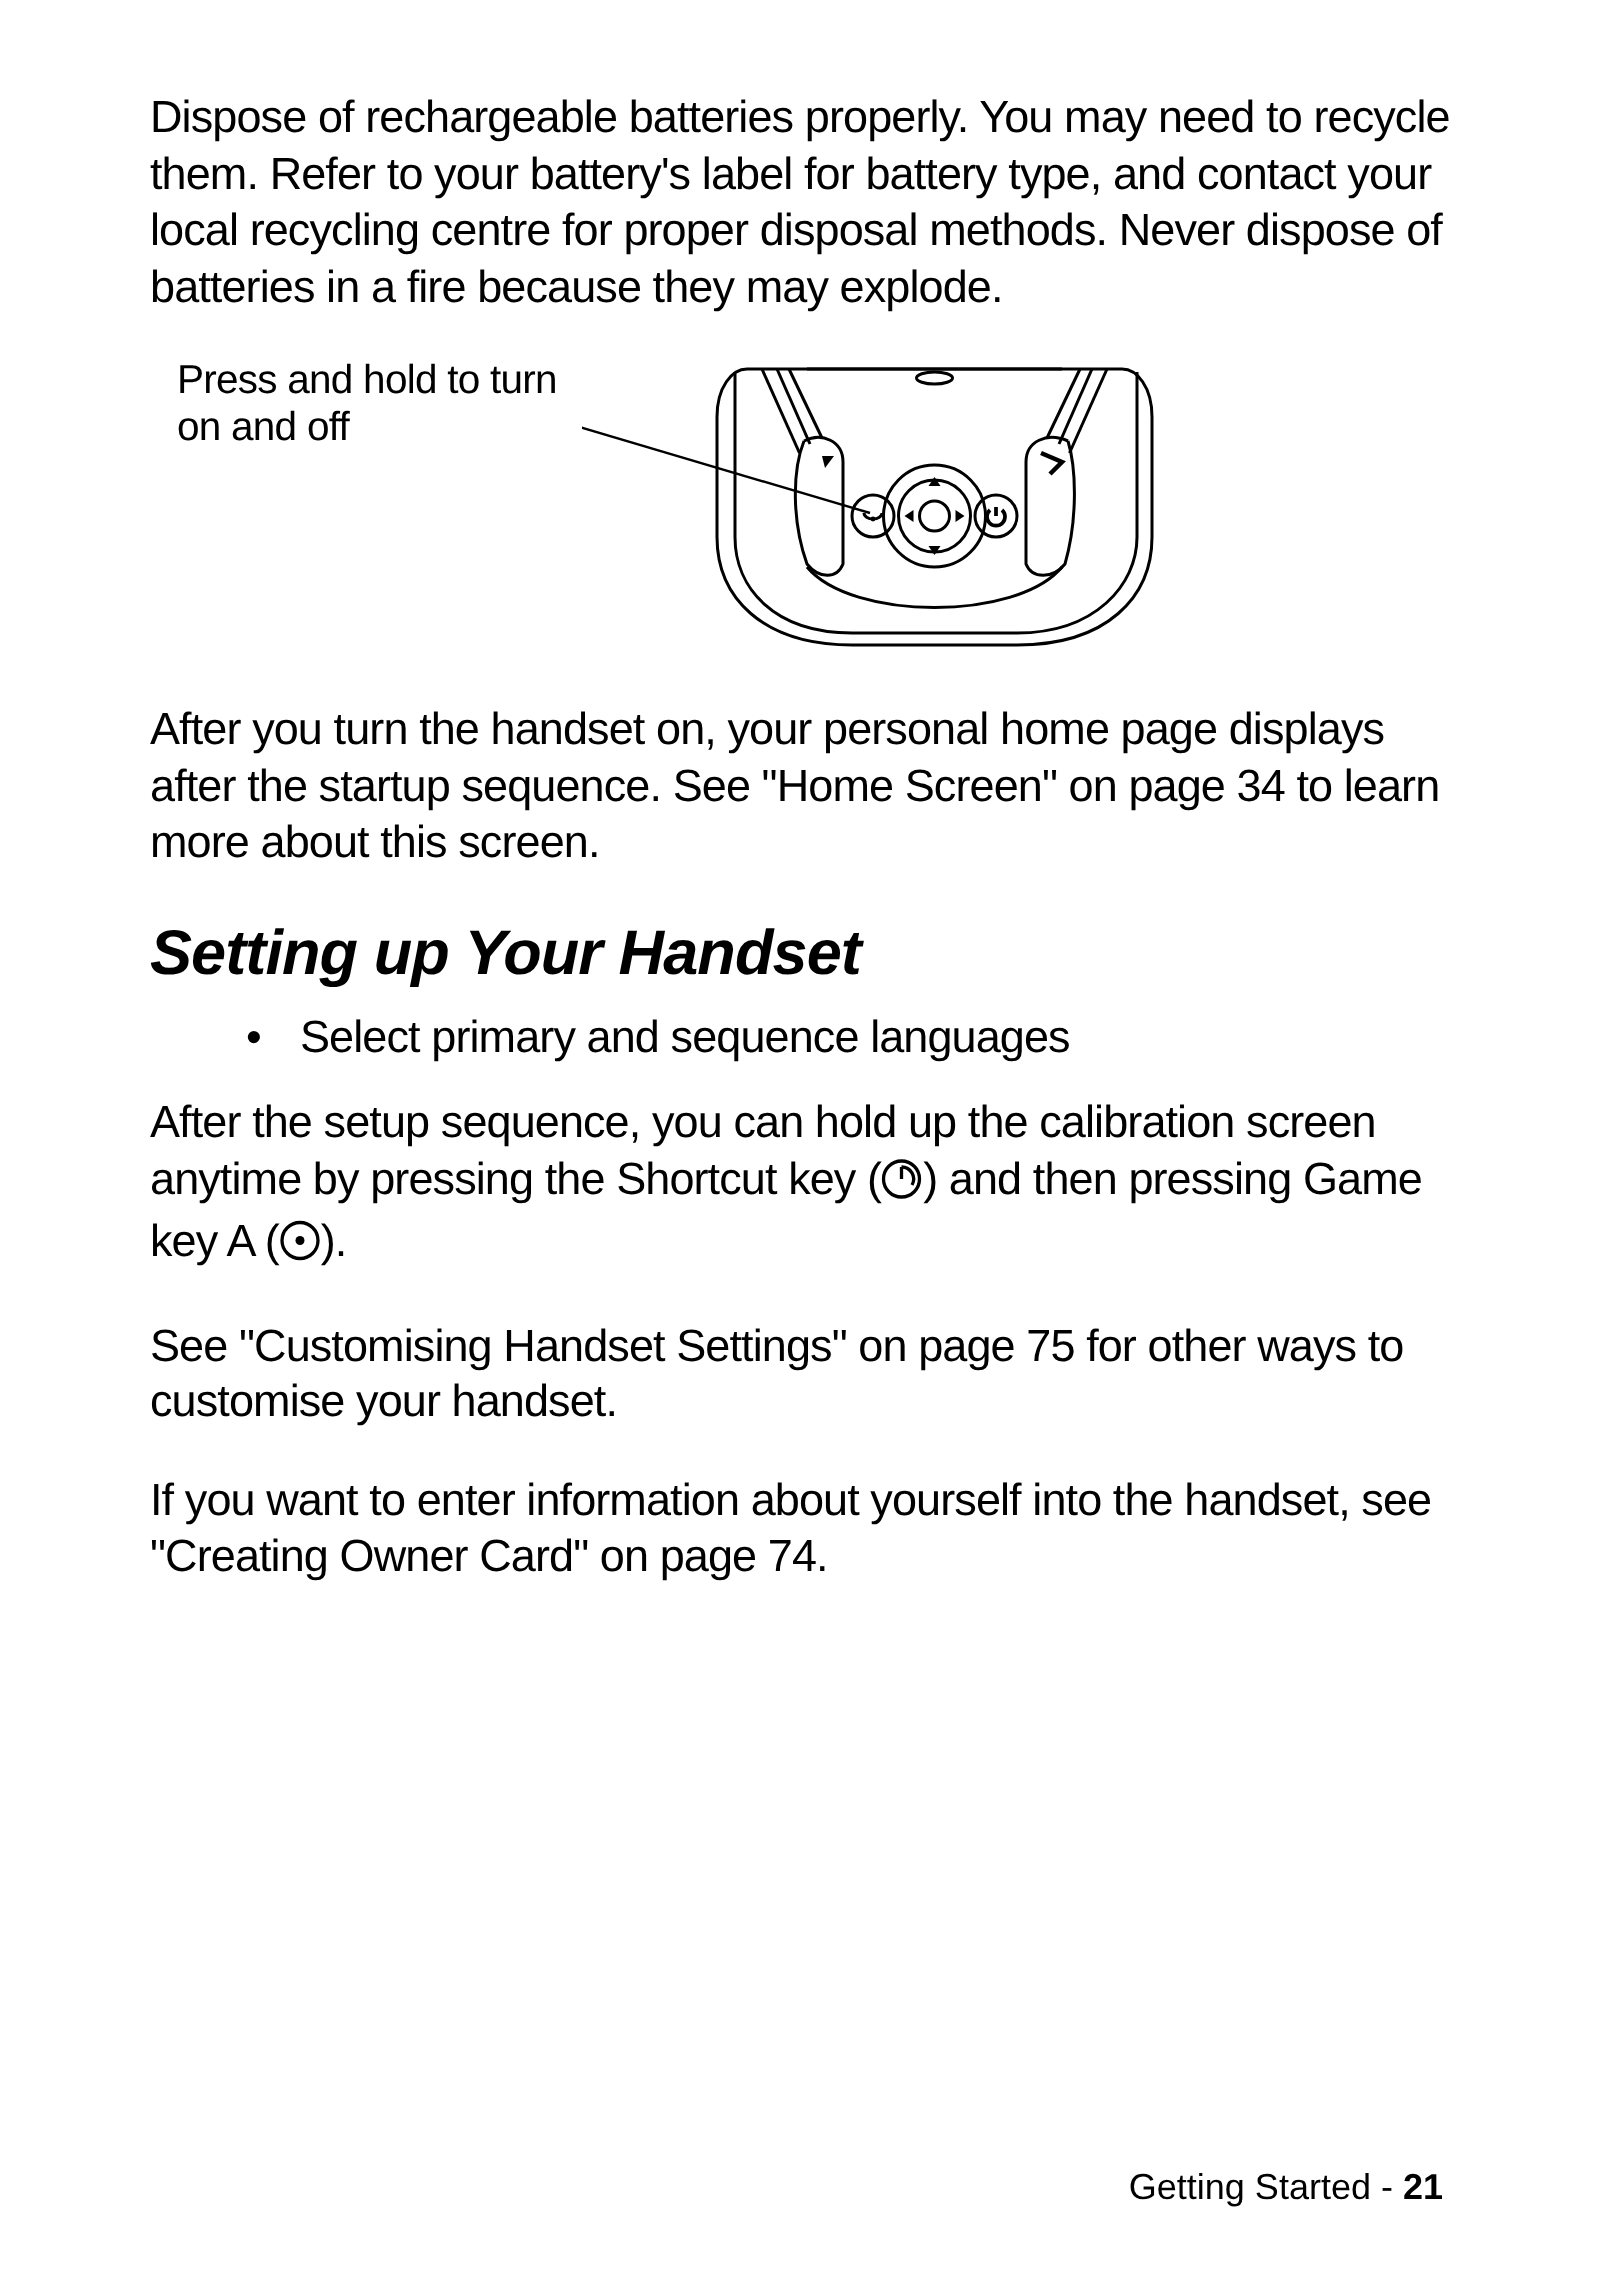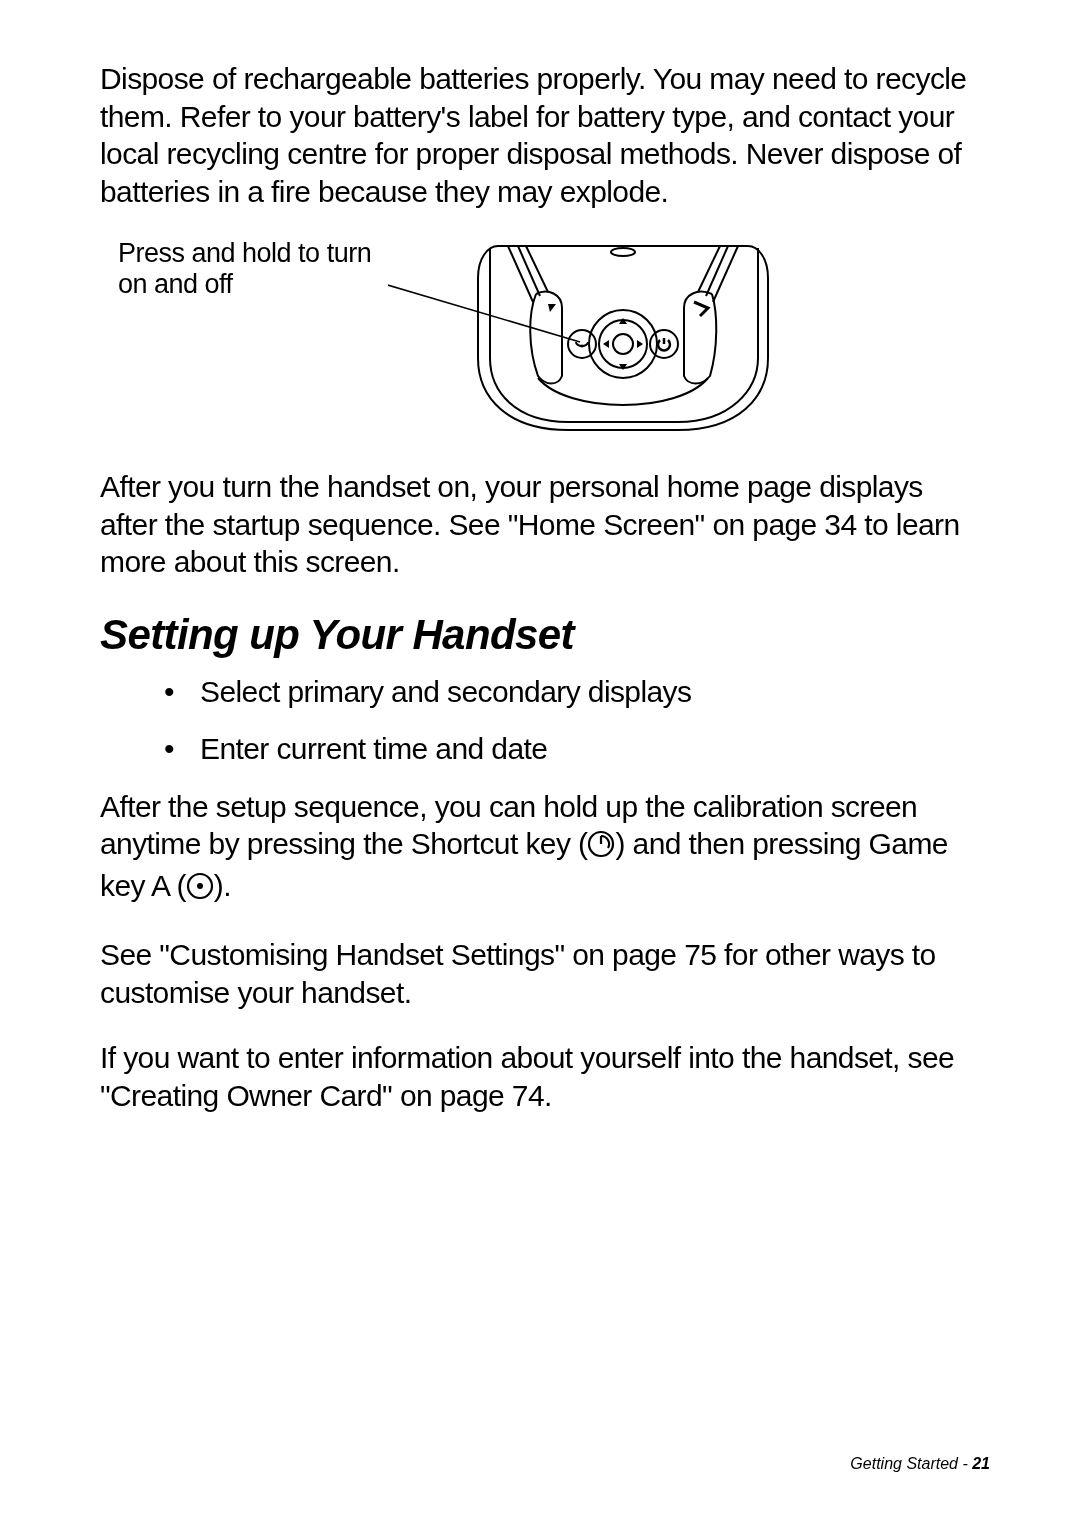--- a/index.html
+++ b/index.html
@@ -69,24 +69,23 @@
     position: absolute;
     left: 4px;
     top: 0;
   }
   .inline-icon {
     display: inline-block;
     vertical-align: -4px;
   }
   .footer {
     position: absolute;
-    right: 90px;
+    right: 118px;
     bottom: 52px;
-    font-size: 16px;
-    font-style: italic;
+    font-size: 24px;
   }
   .footer b { font-weight: bold; }
 </style>
 </head>
 <body>
 
 <div class="page">
 
   <p class="body-text">Dispose of rechargeable batteries properly. You may need to recycle them. Refer to your battery's label for battery type, and contact your local recycling centre for proper disposal methods. Never dispose of batteries in a fire because they may explode.</p>
 
@@ -143,22 +142,21 @@
       </svg>
     </div>
   </div>
 
   <p class="body-text">After you turn the handset on, your personal home page displays after the startup sequence. See "Home Screen" on page 34 to learn more about this screen.</p>
 
   <h2 class="heading">Setting up Your Handset</h2>
 
 
   <ul class="bullets">
-    <li>Select primary and secondary displays</li>
-    <li>Enter current time and date</li>
+    <li>Select primary and sequence languages</li>
   </ul>
 
   <p class="body-text">
     <span>After the setup sequence, you can hold up the calibration screen anytime by pressing the Shortcut key (</span><span class="inline-icon"><svg width="28" height="28" viewBox="0 0 28 28">
           <circle cx="14" cy="14" r="12" fill="none" stroke="#000" stroke-width="2.2"></circle>
           <path d="M14 6 A8 8 0 0 1 21 18" fill="none" stroke="#000" stroke-width="2.2"></path>
           <line x1="14" y1="6" x2="14" y2="14" stroke="#000" stroke-width="2.2"></line>
         </svg></span><span>) and then pressing Game key A (</span><span class="inline-icon"><svg width="28" height="28" viewBox="0 0 28 28">
           <circle cx="14" cy="14" r="12" fill="none" stroke="#000" stroke-width="2.2"></circle>
           <circle cx="14" cy="14" r="3" fill="#000"></circle>

